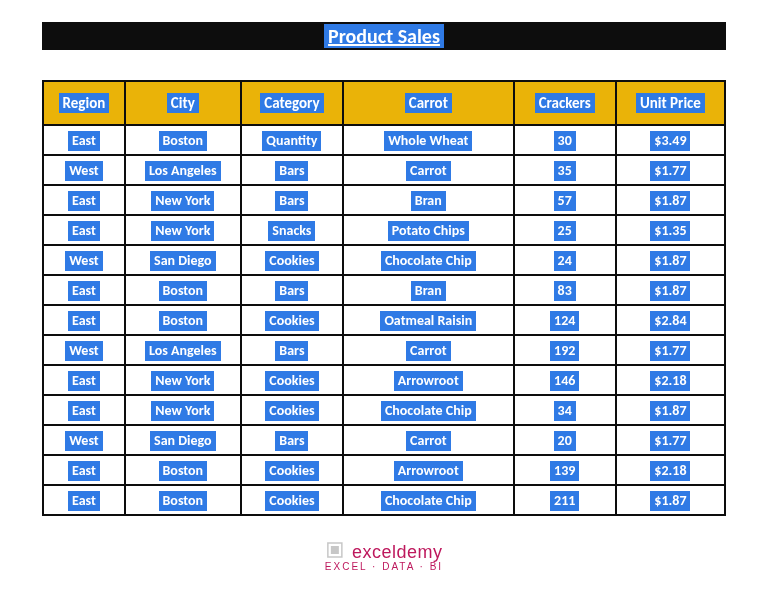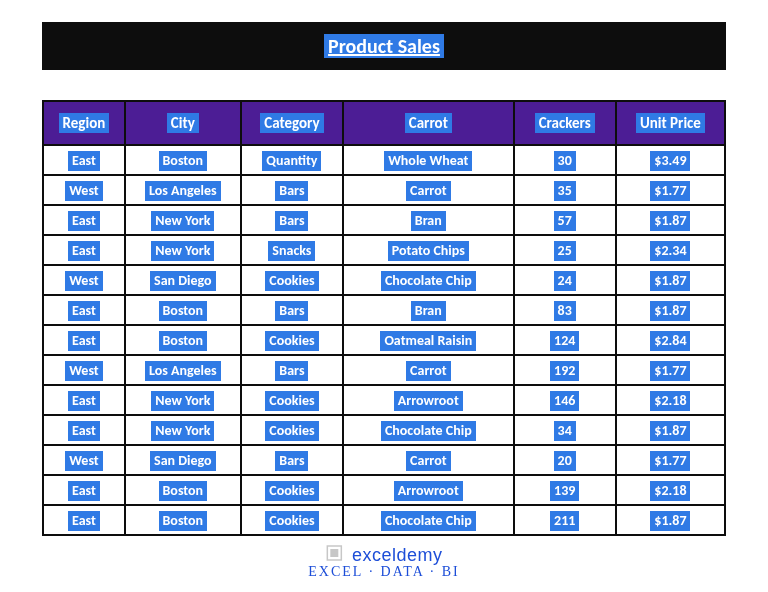--- a/index.html
+++ b/index.html
@@ -7,21 +7,21 @@
     margin: 0;
     width: 768px;
     height: 592px;
     background: #fff;
     font-family: Calibri, Arial, sans-serif;
     padding: 22px 42px 0 42px;
     position: relative;
   }
   .title-bar {
     background: #0d0d0d;
-    height: 48px;
+    height: 28px;
     display: flex;
     align-items: center;
     justify-content: center;
     border: 1px solid #0d0d0d;
   }
   .title-text {
     background: #2f7ae5;
     color: #fff;
     font-weight: 700;
     font-size: 20px;
@@ -36,21 +36,21 @@
     table-layout: fixed;
   }
   table.data th, table.data td {
     border: 2px solid #0d0d0d;
     text-align: center;
     vertical-align: middle;
     height: 30px;
     padding: 2px 0;
   }
   table.data thead th {
-    background: #4c1d95;
+    background: #eab308;
     height: 44px;
   }
   .cell-highlight {
     background: #2f7ae5;
     color: #fff;
     font-weight: 700;
     font-size: 14px;
     padding: 1px 4px;
     display: inline-block;
     line-height: 18px;
@@ -58,43 +58,42 @@
   thead .cell-highlight { font-size: 15px; }
   col.c-region   { width: 12%; }
   col.c-city     { width: 17%; }
   col.c-category { width: 15%; }
   col.c-product  { width: 25%; }
   col.c-quantity { width: 15%; }
   col.c-price    { width: 16%; }
   .watermark {
     position: absolute;
     left: 50%;
-    bottom: 12px;
+    bottom: 20px;
     transform: translateX(-50%);
     text-align: center;
-    color: #1d4ed8;
+    color: #be185d;
     font-family: Arial, sans-serif;
     pointer-events: none;
   }
   .watermark .wm-icon {
     display: inline-block;
     vertical-align: middle;
     margin-right: 4px;
   }
   .watermark .wm-main {
     font-size: 18px;
     letter-spacing: 0.5px;
     display: inline-block;
     vertical-align: middle;
   }
   .watermark .wm-sub {
-    font-size: 14px;
+    font-size: 10px;
     letter-spacing: 2px;
     margin-top: -2px;
-    font-family: Liberation Serif, serif;
   }
 </style>
 </head>
 <body>
 
 <div class="title-bar">
   <span class="title-text">Product Sales</span>
 </div>
 
 <div class="spacer"></div>
@@ -142,21 +141,21 @@
         <td><span class="cell-highlight">Bran</span></td>
         <td><span class="cell-highlight">57</span></td>
         <td><span class="cell-highlight">$1.87</span></td>
       </tr>
       <tr>
         <td><span class="cell-highlight">East</span></td>
         <td><span class="cell-highlight">New York</span></td>
         <td><span class="cell-highlight">Snacks</span></td>
         <td><span class="cell-highlight">Potato Chips</span></td>
         <td><span class="cell-highlight">25</span></td>
-        <td><span class="cell-highlight">$2.34</span></td>
+        <td><span class="cell-highlight">$1.35</span></td>
       </tr>
       <tr>
         <td><span class="cell-highlight">West</span></td>
         <td><span class="cell-highlight">San Diego</span></td>
         <td><span class="cell-highlight">Cookies</span></td>
         <td><span class="cell-highlight">Chocolate Chip</span></td>
         <td><span class="cell-highlight">24</span></td>
         <td><span class="cell-highlight">$1.87</span></td>
       </tr>
       <tr>

